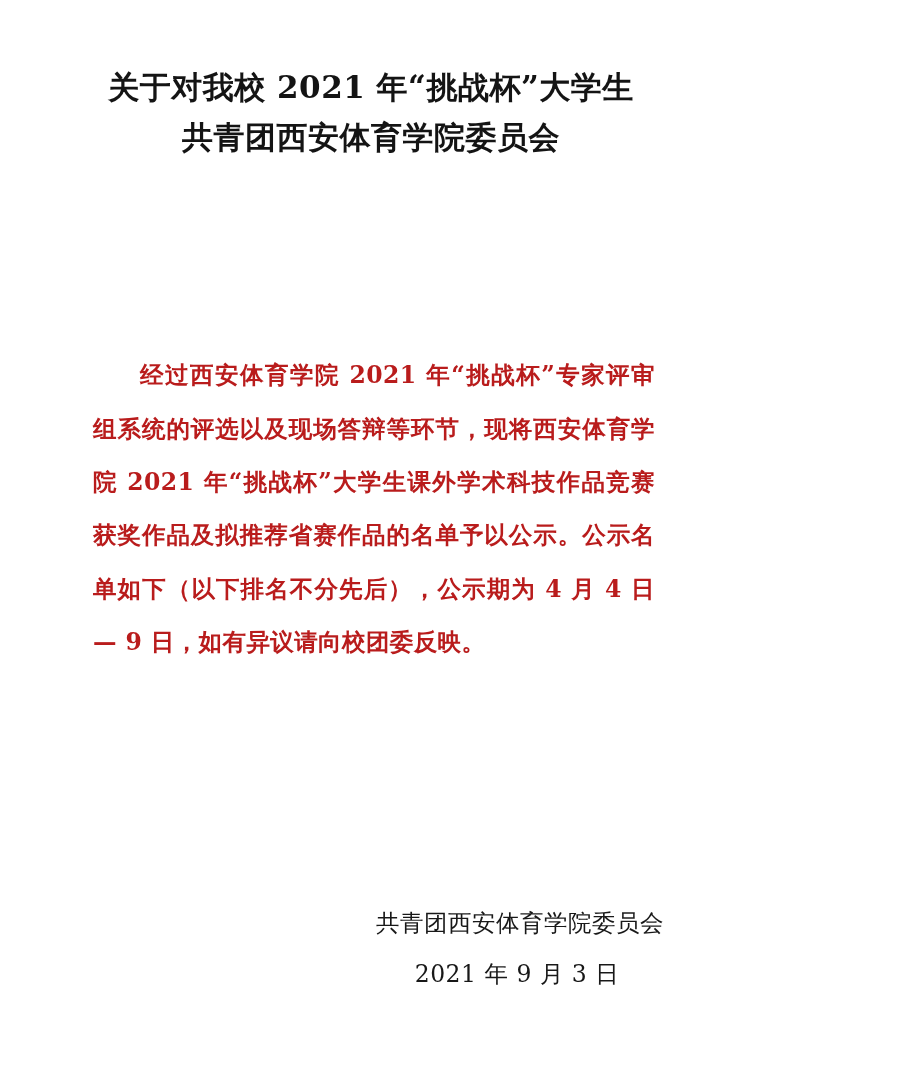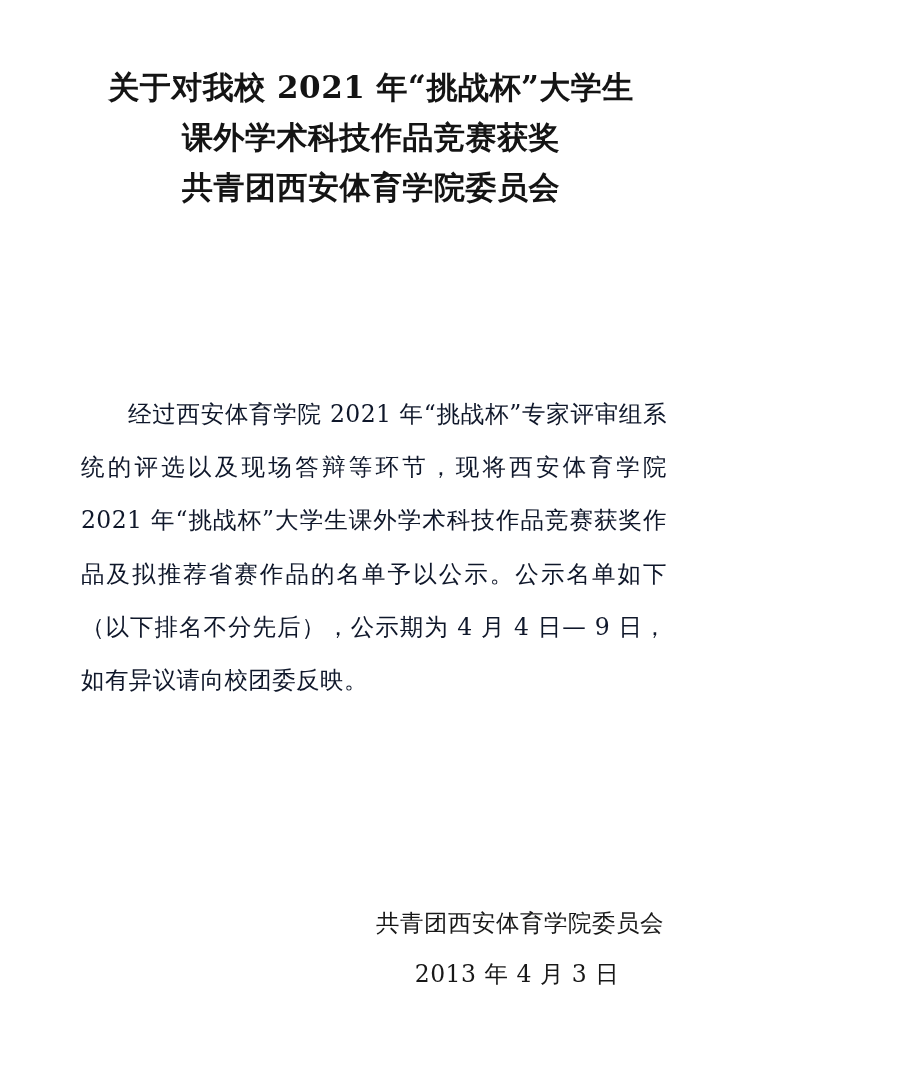--- a/index.html
+++ b/index.html
@@ -34,28 +34,29 @@
   }
   .doc-title .line {
     display: block;
     white-space: nowrap;
   }
   .body-block {
     margin: 0;
     padding: 172px 72px 0 78px;
   }
   .body-para {
-    margin: 3px;
+    margin: 15px;
     font-size: 23.5px;
     line-height: 2.27;
     text-align: justify;
     text-justify: inter-ideograph;
     text-indent: 2em;
     letter-spacing: 0.4px;
-    color: #0f172a;
+    color: #b91c1c;
+    font-weight: bold;
   }
   .signature-block {
     position: absolute;
     right: 78px;
     bottom: 70px;
     text-align: center;
   }
   .sig-org {
     font-size: 23.5px;
     line-height: 2.2;
@@ -72,26 +73,25 @@
     padding-right: 6px;
   }
 </style>
 </head>
 <body>
 
 <div class="page">
 
   <h1 class="doc-title">
     <span class="line">关于对我校 2021 年“挑战杯”大学生</span>
-    <span class="line">课外学术科技作品竞赛获奖</span>
     <span class="line">共青团西安体育学院委员会</span>
   </h1>
 
   <div class="body-block">
     <p class="body-para">经过西安体育学院 2021 年“挑战杯”专家评审组系统的评选以及现场答辩等环节，现将西安体育学院 2021 年“挑战杯”大学生课外学术科技作品竞赛获奖作品及拟推荐省赛作品的名单予以公示。公示名单如下（以下排名不分先后），公示期为 4 月 4 日— 9 日，如有异议请向校团委反映。</p>
   </div>
 
   <div class="signature-block">
     <div class="sig-org">共青团西安体育学院委员会</div>
-    <div class="sig-date">2013 年 4 月 3 日</div>
+    <div class="sig-date">2021 年 9 月 3 日</div>
   </div>
 
 </div>
 
 </body></html>

